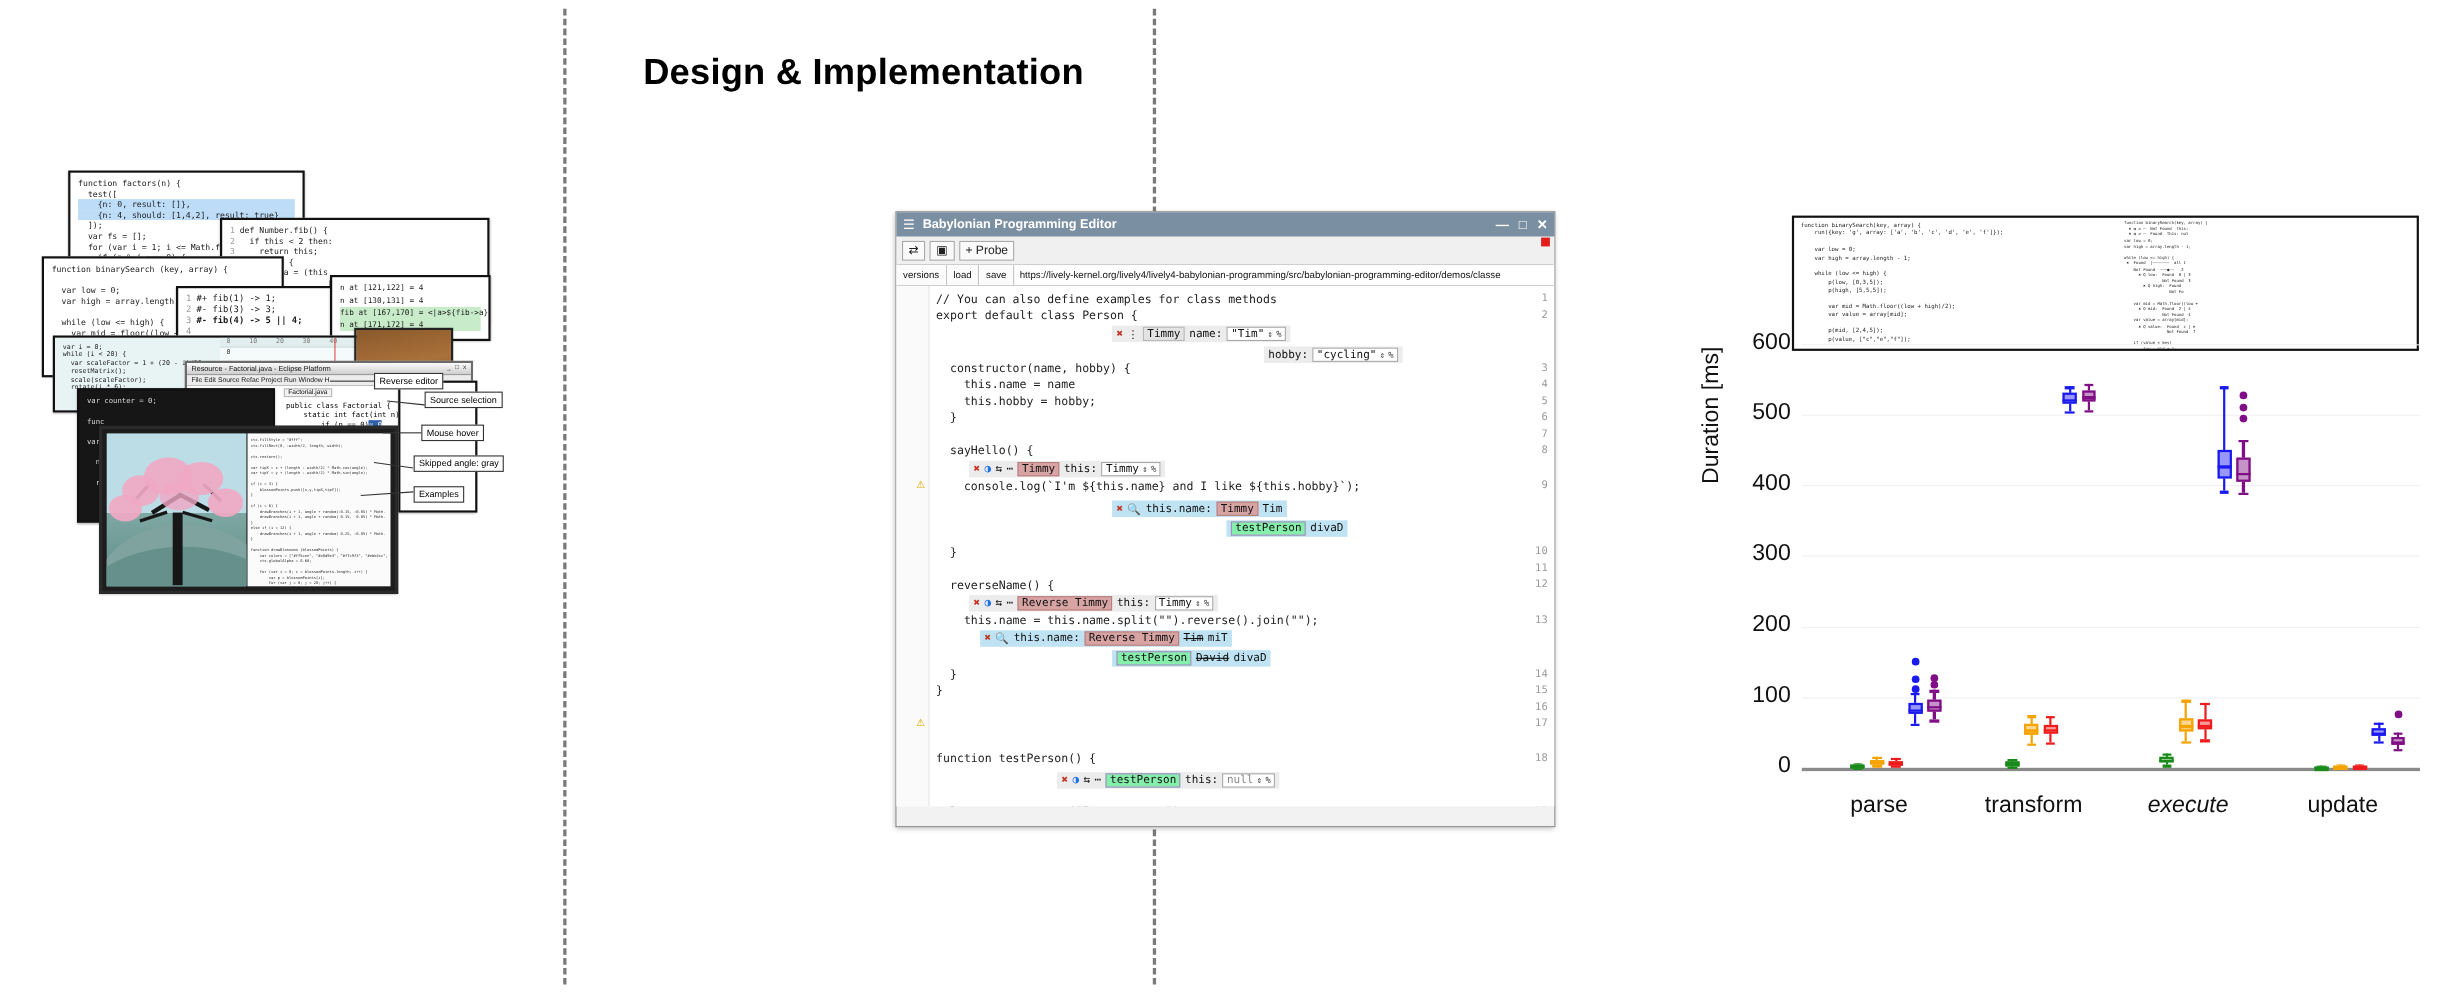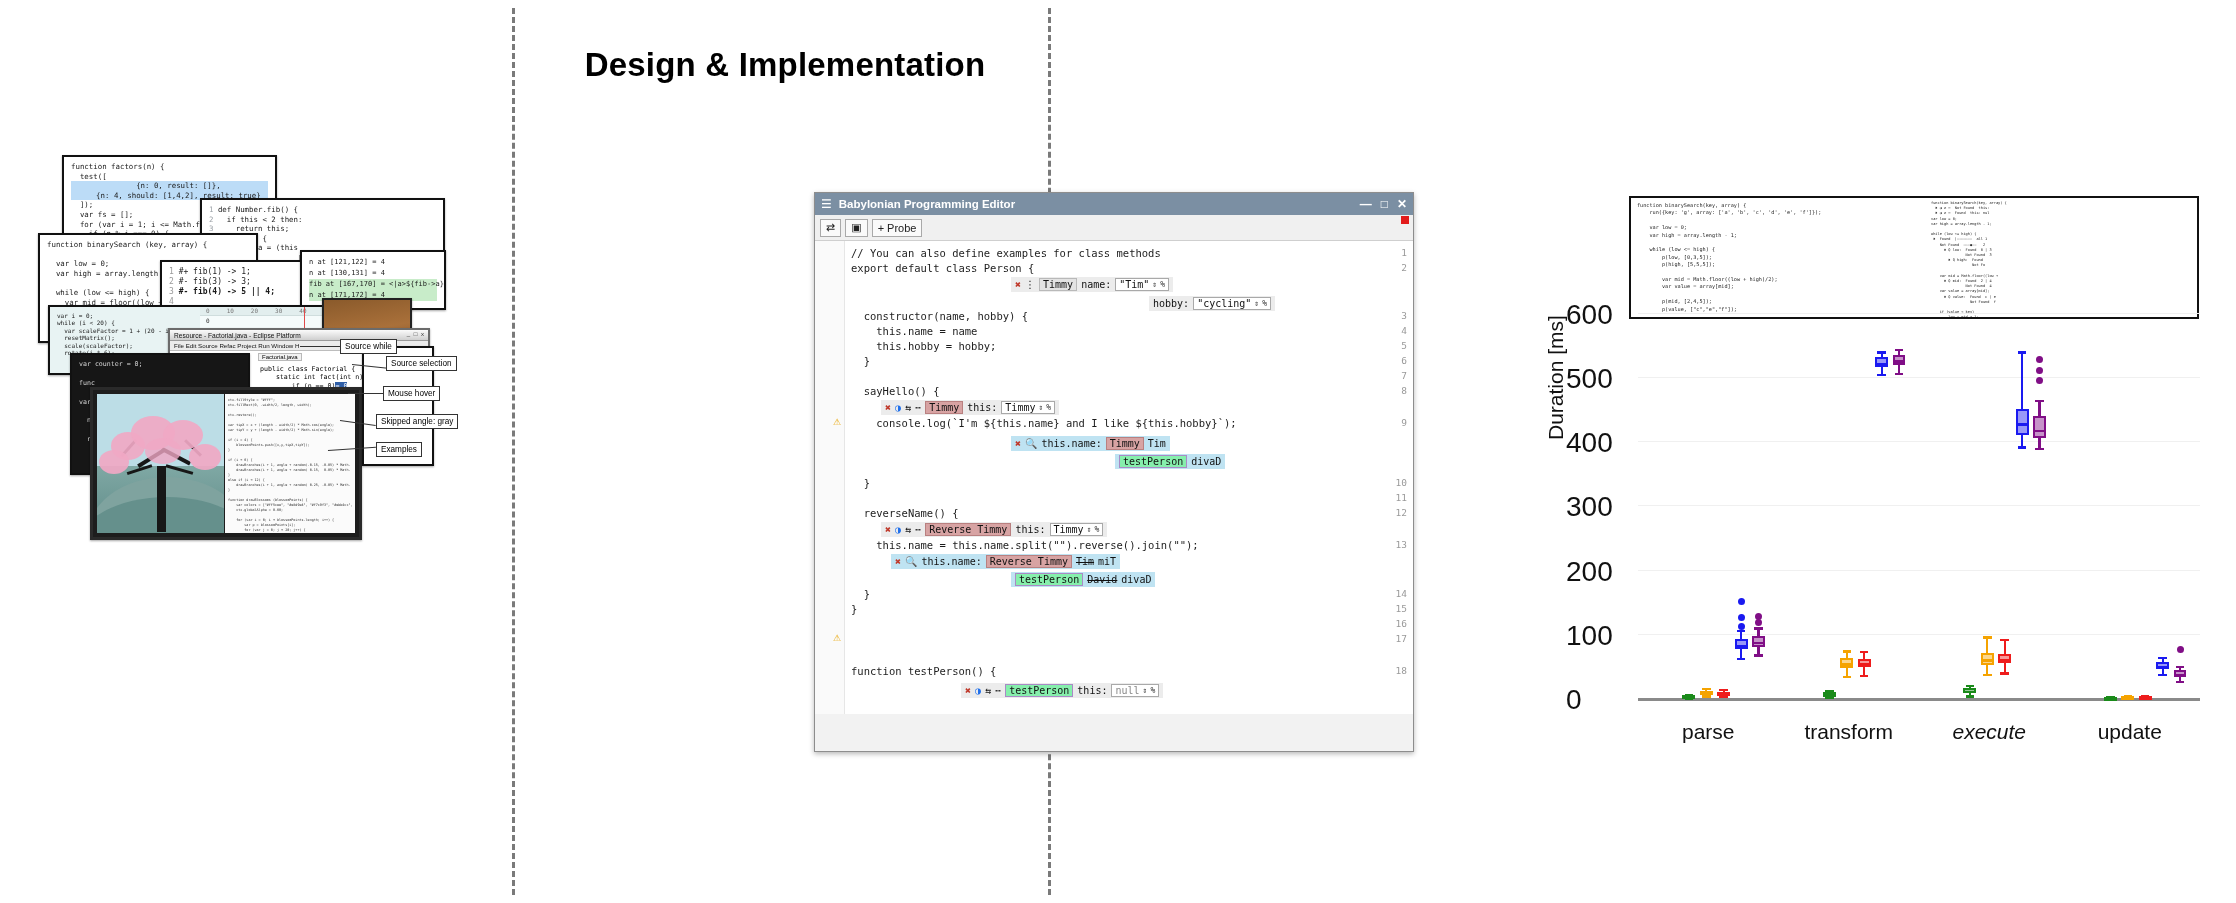--- a/index.html
+++ b/index.html
@@ -36,21 +36,21 @@
   #survey-stack { position:absolute; left:0; top:150px; width:510px; height:600px; }
   .shot {
     position:absolute; background:#fff;
     border:2px solid #111;
     overflow:hidden;
     font-family:"DejaVu Sans Mono", monospace;
     box-shadow:0 1px 2px rgba(0,0,0,.35);
   }
   .code { white-space:pre; font-size:7.4px; line-height:9.6px; color:#1a1a1a; padding:5px 7px; }
   .c { color:#c0392b; }
-  .hl { background:#bcdcf7; display:block;text-align:center; }
+  .hl { background:#bcdcf7; display:block; }
 
   
   #shotA { left:62px; top:5px; width:215px; height:95px; }
   
   #shotB { left:200px; top:48px; width:245px; height:98px; }
   #shotB .gut { color:#9aa0a6; }
   
   #shotC { left:38px; top:83px; width:220px; height:110px; }
   
   #shotD { left:160px; top:110px; width:145px; height:52px; }
@@ -176,21 +176,21 @@
   #eval-shot .right {
     position:absolute; left:300px; top:3px; white-space:pre;
     font-family:"DejaVu Sans Mono",monospace; font-size:3.6px; line-height:5.2px; color:#222;
   }
 
   #chart { position:absolute; left:1560px; top:300px; width:660px; height:470px; }
   .ylabel {
     position:absolute; left:-16px; top:140px; transform:rotate(-90deg);
     transform-origin:left top; font-size:21px; color:#111; white-space:nowrap;
   }
-  .ytick { position:absolute; right:0; font-size:28px; color:#111; text-align:left; }
+  .ytick { position:absolute; right:0; font-size:21px; color:#111; text-align:right; }
   .gridline { position:absolute; height:1px; background:#f0f0f0; }
   .axisline { position:absolute; height:2.5px; background:#8a8a8a; }
   .xtick { position:absolute; font-size:21px; color:#111; text-align:center; }
   .bp { position:absolute; }
   .bp .whisk { position:absolute; width:2.2px; }
   .bp .cap { position:absolute; height:2.2px; }
   .bp .box { position:absolute; border-width:2.2px; border-style:solid; }
   .bp .med { position:absolute; height:2.4px; }
   .bp .out { position:absolute; width:7px; height:7px; border-radius:50%; }
 </style>
@@ -384,21 +384,21 @@
         }
     }
 
     ctx.globalAlpha = 1.0;
 }</div>
     </div>
 
     <div class="shot" id="shotK"></div>
 
     <div class="lead" style="left:300px;top:196px;width:42px;"></div>
-    <div class="callout" style="left:340px;top:189px;">Source while</div>
+    <div class="callout" style="left:340px;top:189px;">Reverse editor</div>
 
     <div class="lead" style="left:352px;top:214px;width:36px;transform:rotate(6deg);"></div>
     <div class="callout" style="left:386px;top:206px;">Source selection</div>
 
     <div class="lead" style="left:348px;top:243px;width:36px;"></div>
     <div class="callout" style="left:383px;top:236px;">Mouse hover</div>
 
     <div class="lead" style="left:340px;top:270px;width:36px;transform:rotate(8deg);"></div>
     <div class="callout" style="left:376px;top:264px;">Skipped angle: gray</div>
 
@@ -418,20 +418,26 @@
       </span>
     </div>
     <div class="redsq"></div>
 
     <div class="bpe-tools">
       <div class="tbtn">⇄</div>
       <div class="tbtn">▣</div>
       <div class="tbtn">+ Probe</div>
     </div>
 
+    <div class="bpe-addr">
+      <div class="abtn">versions</div>
+      <div class="abtn">load</div>
+      <div class="abtn">save</div>
+      <div class="aurl">https://lively-kernel.org/lively4/lively4-babylonian-programming/src/babylonian-programming-editor/demos/classe</div>
+    </div>
 
     <div class="bpe-editor">
       <div class="gutter"></div>
 
       <div class="gl" style="top:6px;">1</div>
       <div class="gl" style="top:21px;">2</div>
       <div class="gl" style="top:69px;">3</div>
       <div class="gl" style="top:84px;">4</div>
       <div class="gl" style="top:99px;">5</div>
       <div class="gl" style="top:114px;">6</div>

